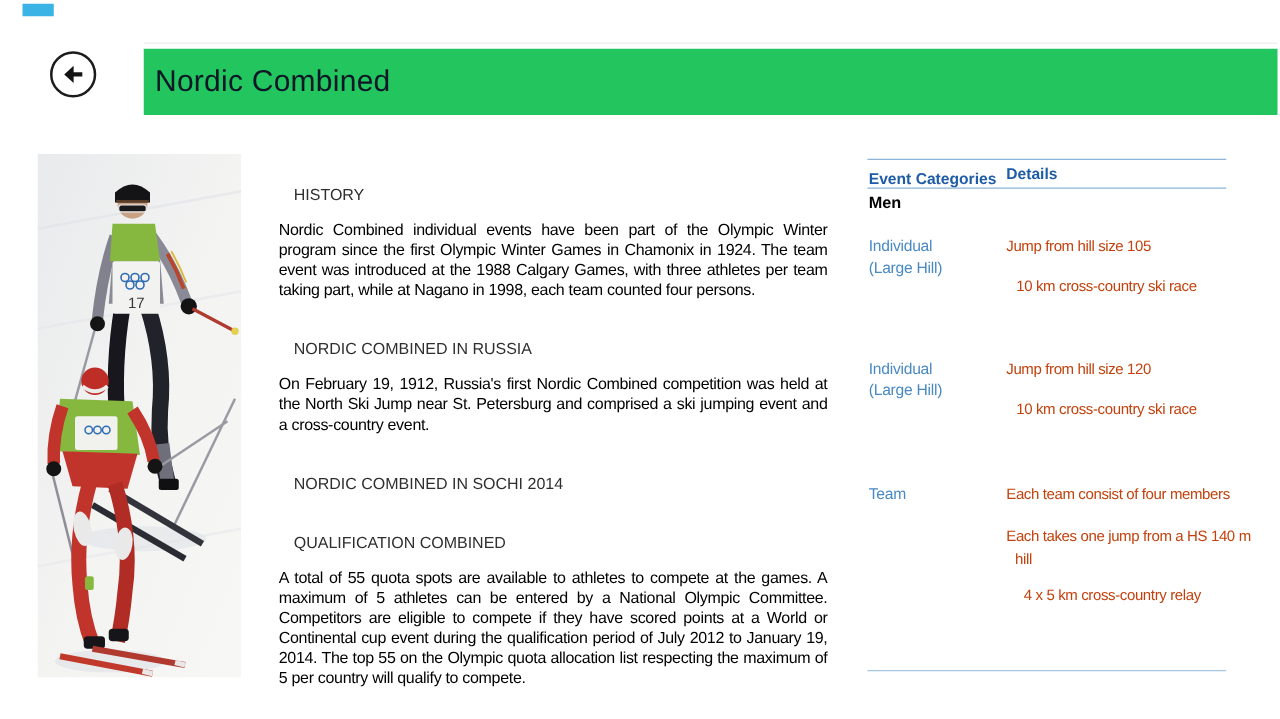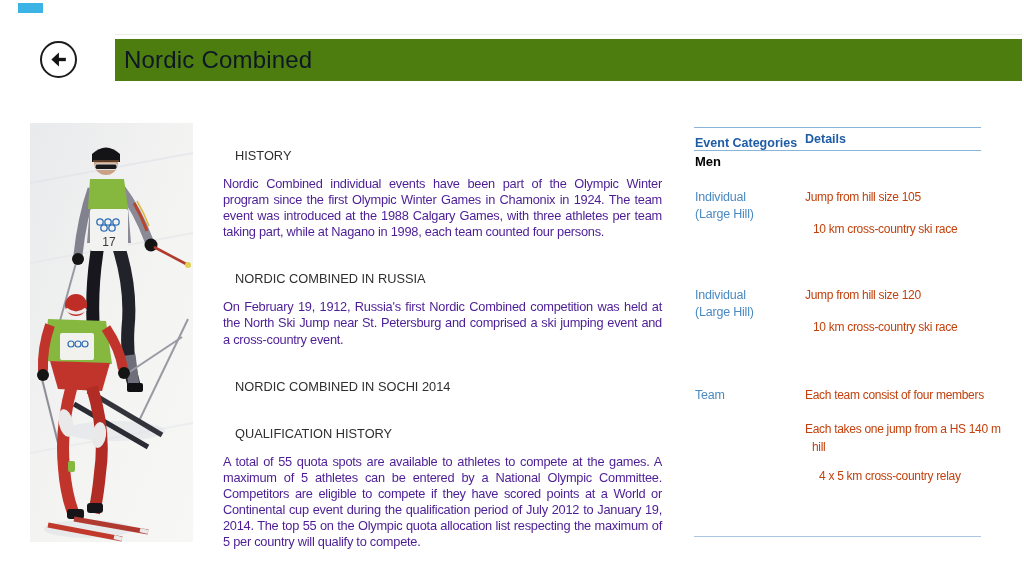--- a/index.html
+++ b/index.html
@@ -9,32 +9,32 @@
   
   .corner-accent{position:absolute;left:18px;top:3px;width:25px;height:10px;background:#3bb4e5;}
 
   
   .back-btn{position:absolute;left:40px;top:41px;width:37px;height:37px;border:2.4px solid #1c1c1c;
             border-radius:50%;background:#fff;box-sizing:border-box;display:flex;align-items:center;
             justify-content:center;cursor:pointer;}
 
   
   .header-topline{position:absolute;left:115px;top:34px;width:907px;height:1px;background:#ededed;}
-  .app-header{position:absolute;left:115px;top:39px;width:907px;height:42px;background:#4d7c0f;
+  .app-header{position:absolute;left:115px;top:39px;width:907px;height:53px;background:#22c55e;
               display:flex;align-items:center;}
   .app-header .title{font-size:24px;color:#0e1726;padding-left:9px;letter-spacing:0.2px;}
 
   
   .photo{position:absolute;left:30px;top:123px;width:163px;height:419px;}
 
   
   .article{position:absolute;left:223px;top:136px;width:439px;}
   .article section{margin:0 0 31px 0;}
   .article h3{margin:12px;font-size:12.8px;font-weight:400;line-height:16px;color:#2f2f2f;letter-spacing:0;}
-  .article p{margin:0;font-size:12.8px;line-height:16.1px;text-align:justify;color:#4c1d95;
+  .article p{margin:0;font-size:12.8px;line-height:16.1px;text-align:justify;color:#000000;
              letter-spacing:-0.25px;}
 
   
   .etable{position:absolute;left:694px;top:127px;width:287px;height:414px;font-size:12.5px;}
   .rule{position:absolute;left:0;width:287px;height:1px;background:#8ab4d8;}
   .rule.top{top:0;}
   .rule.mid{top:23px;}
   .rule.bottom{top:409px;background:#a9c7e2;}
   .thead{position:absolute;top:5px;left:0;width:100%;color:#1e5ca6;font-weight:bold;}
   .thead .c1{position:absolute;left:1px;top:4px;white-space:nowrap;}
@@ -163,21 +163,21 @@
       <p>Nordic Combined individual events have been part of the Olympic Winter program since the first Olympic Winter Games in Chamonix in 1924. The team event was introduced at the 1988 Calgary Games, with three athletes per team taking part, while at Nagano in 1998, each team counted four persons.</p>
     </section>
     <section>
       <h3>NORDIC COMBINED IN RUSSIA</h3>
       <p>On February 19, 1912, Russia's first Nordic Combined competition was held at the North Ski Jump near St. Petersburg and comprised a ski jumping event and a cross-country event.</p>
     </section>
     <section>
       <h3>NORDIC COMBINED IN SOCHI 2014</h3>
     </section>
     <section>
-      <h3>QUALIFICATION HISTORY</h3>
+      <h3>QUALIFICATION COMBINED</h3>
       <p>A total of 55 quota spots are available to athletes to compete at the games. A maximum of 5 athletes can be entered by a National Olympic Committee. Competitors are eligible to compete if they have scored points at a World or Continental cup event during the qualification period of July 2012 to January 19, 2014. The top 55 on the Olympic quota allocation list respecting the maximum of 5 per country will qualify to compete.</p>
     </section>
   </div>
 
   <div class="etable">
     <div class="rule top"></div>
     <div class="thead">
       <div class="c1">Event Categories</div>
       <div class="c2">Details</div>
     </div>

